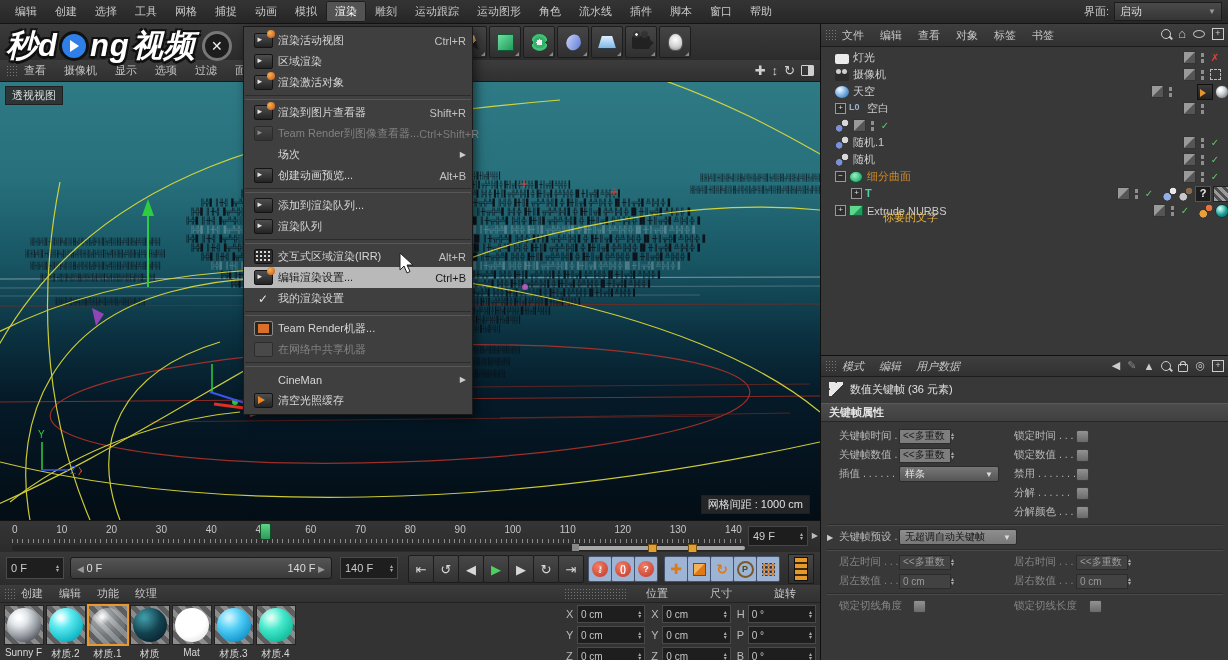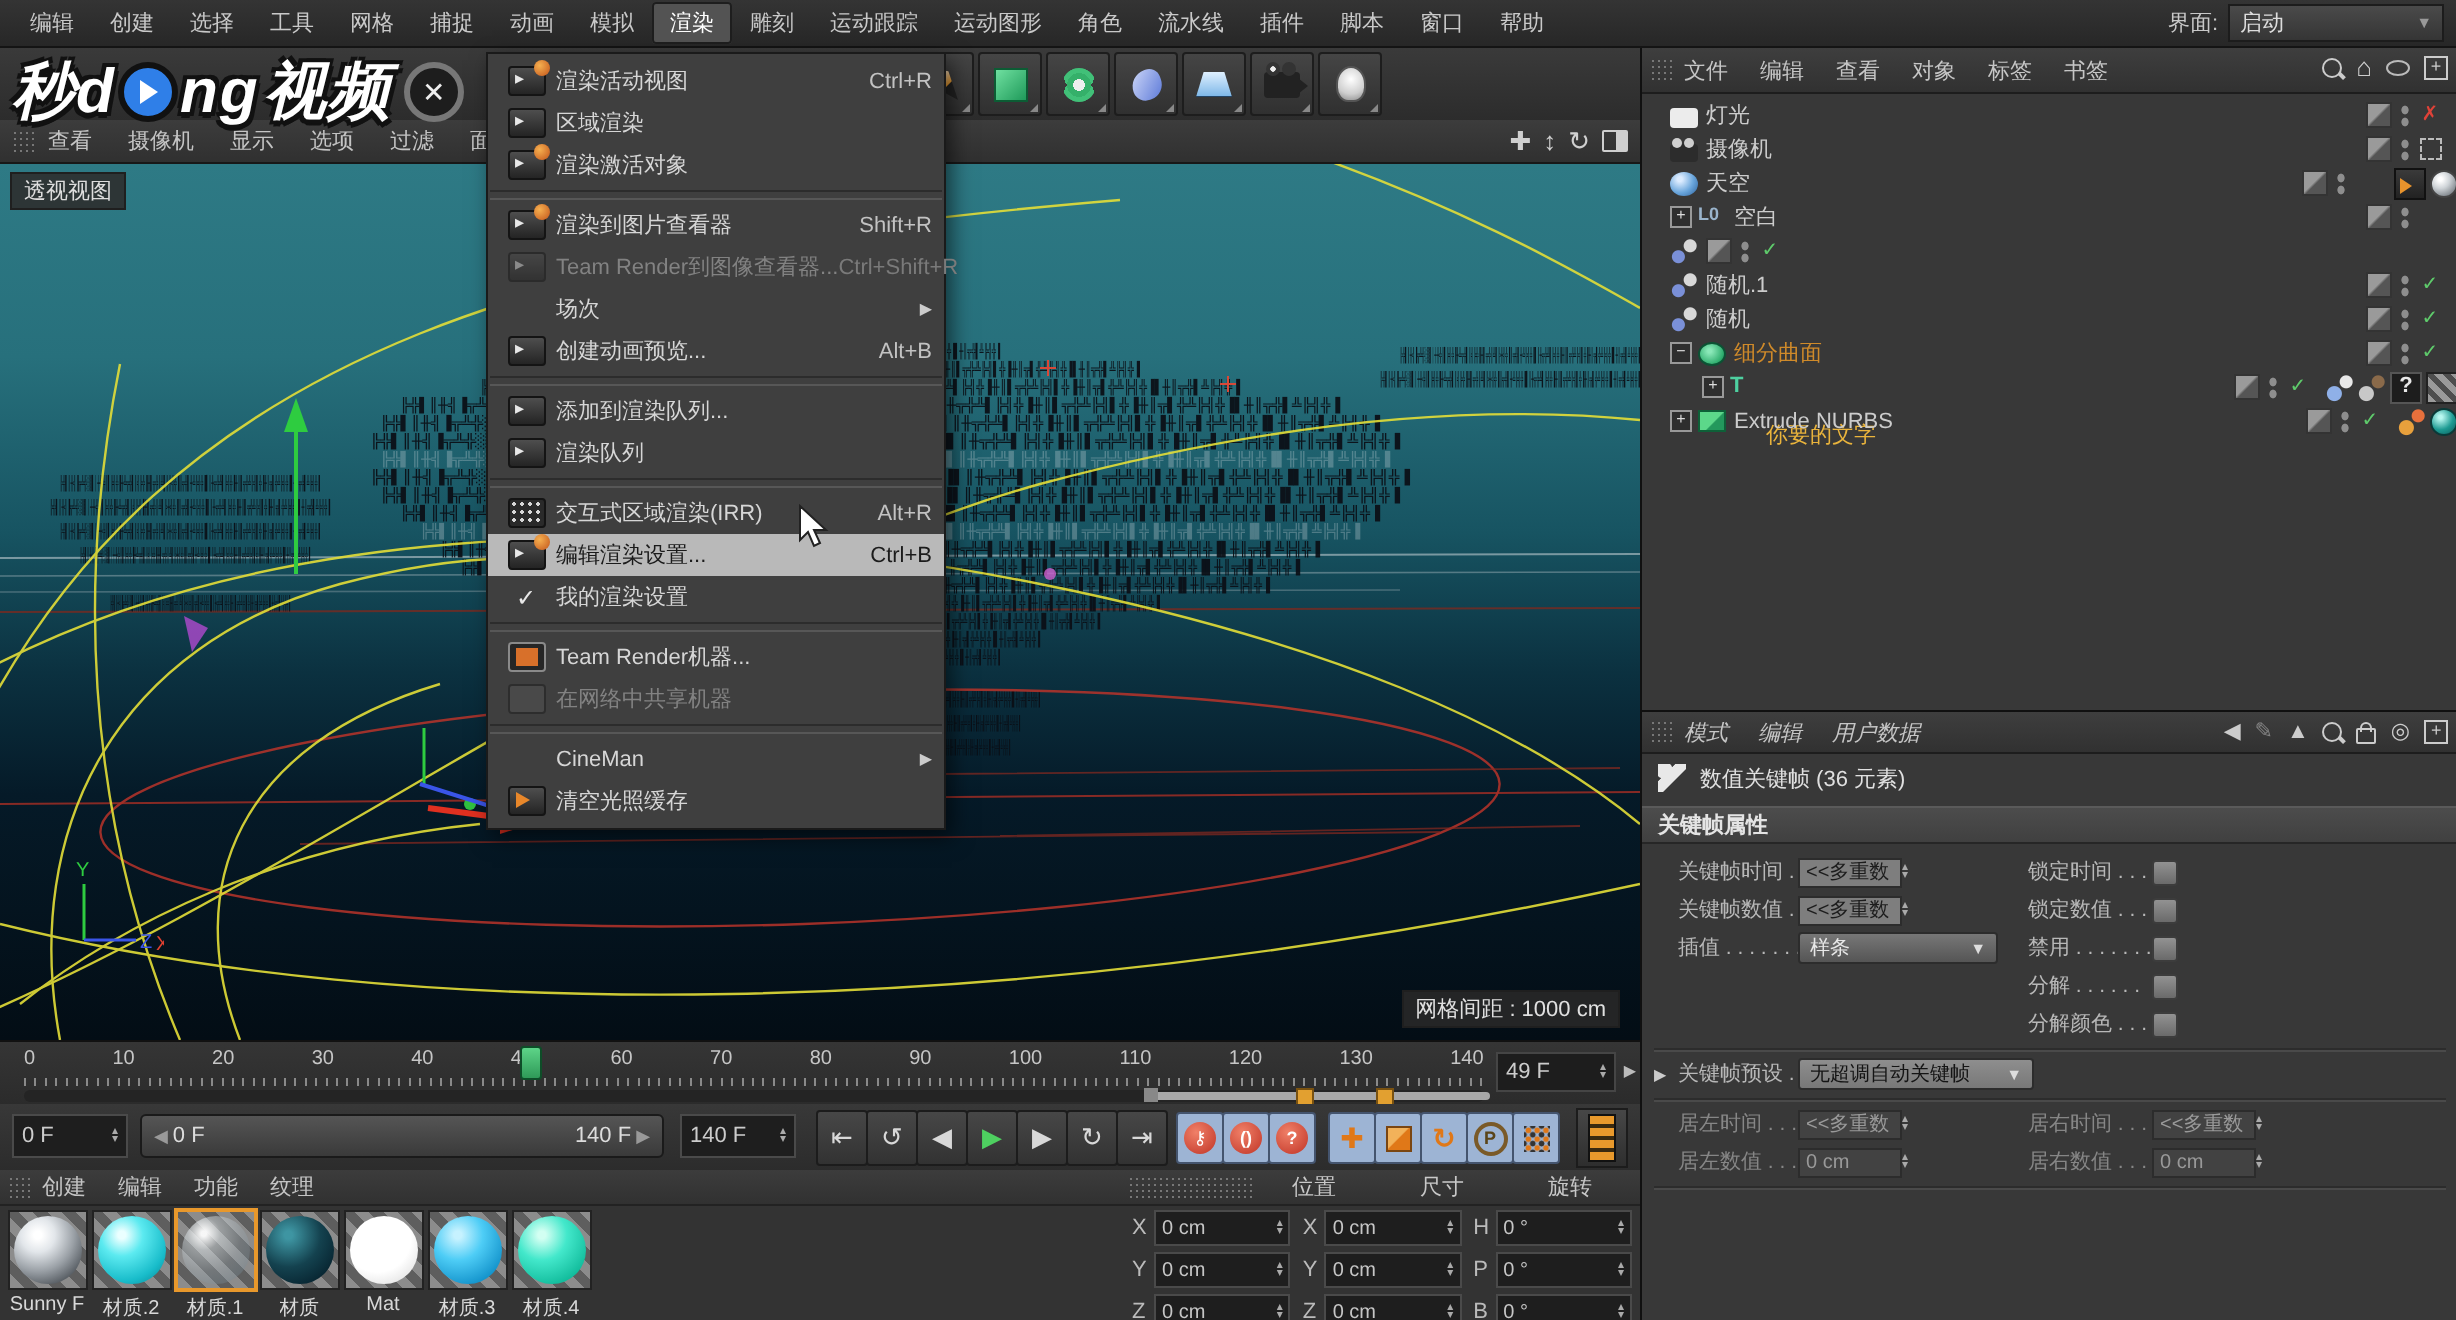--- a/index.html
+++ b/index.html
@@ -833,20 +833,26 @@
           <span class="vbox dim">0 cm</span>
           <span class="stp"></span>
         </span>
       <span class="al2 dim">居右数值 . . . .</span>
       <span class="vwrap2">
           <span class="vbox dim">0 cm</span>
           <span class="stp"></span>
         </span>
     </div>
     <div class="asep" style="top:569px;"></div>
+    <div class="arow" style="top:573px;">
+      <span class="al dim">锁定切线角度</span>
+      <span class="cb" style="left:92px;"></span>
+      <span class="al2 dim">锁定切线长度</span>
+      <span class="cb" style="left:268px;"></span>
+    </div>
   </div>
 
   <div class="abs dropdown">
 
   <div class="mi">
         <span class="ico">
           <span class="ri or"></span>
         </span>
         <span class="lbl">渲染活动视图</span>
         <span class="sc">Ctrl+R</span>

